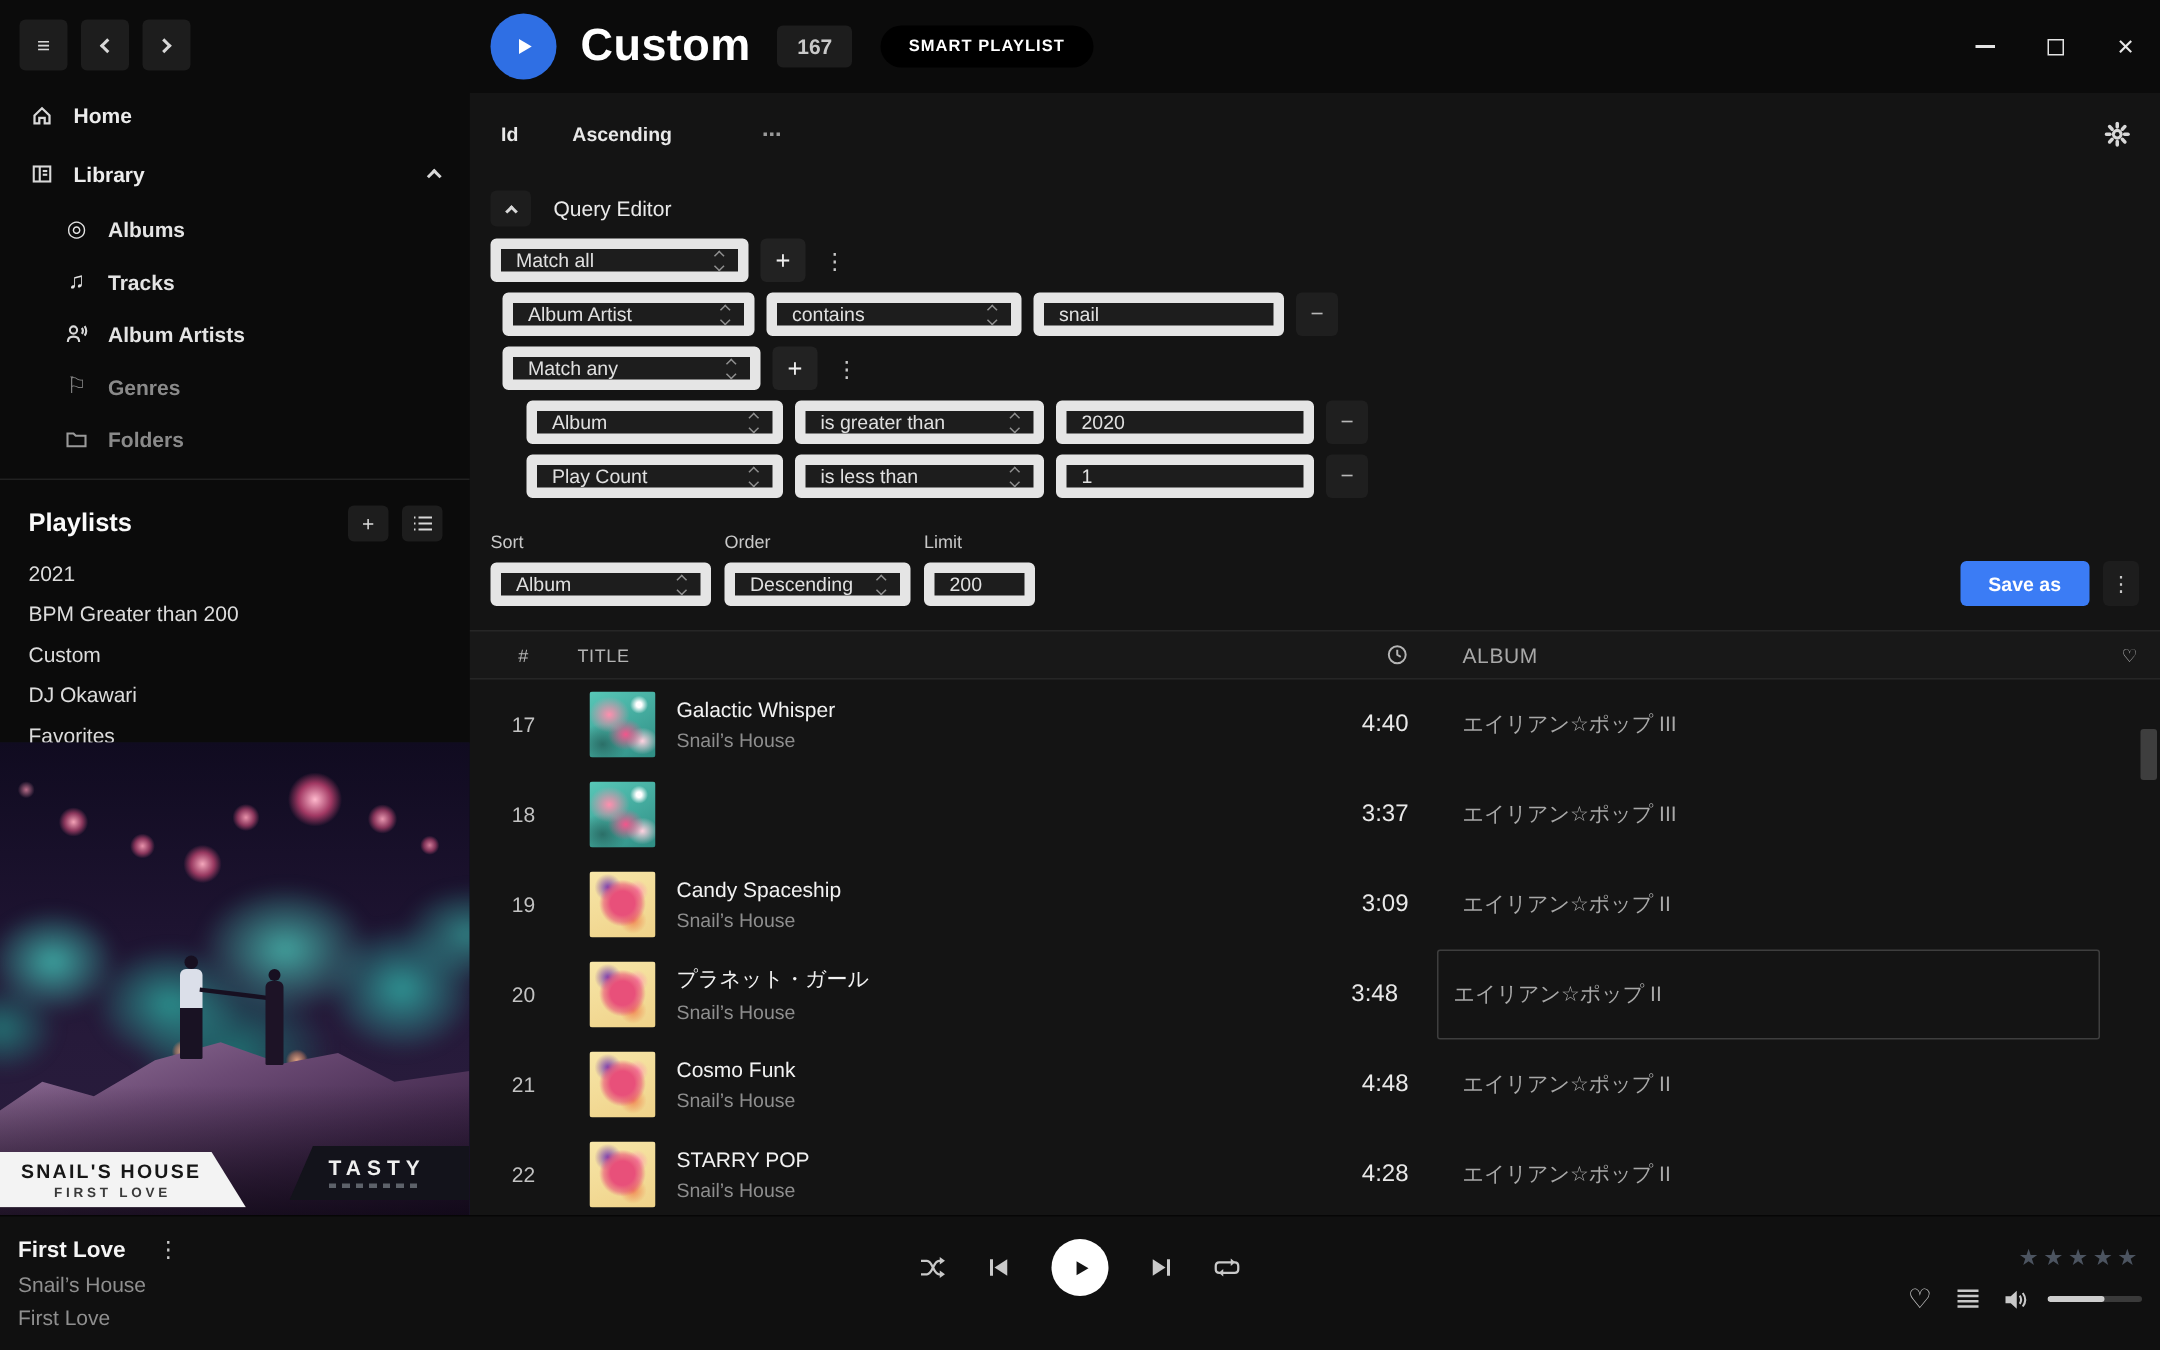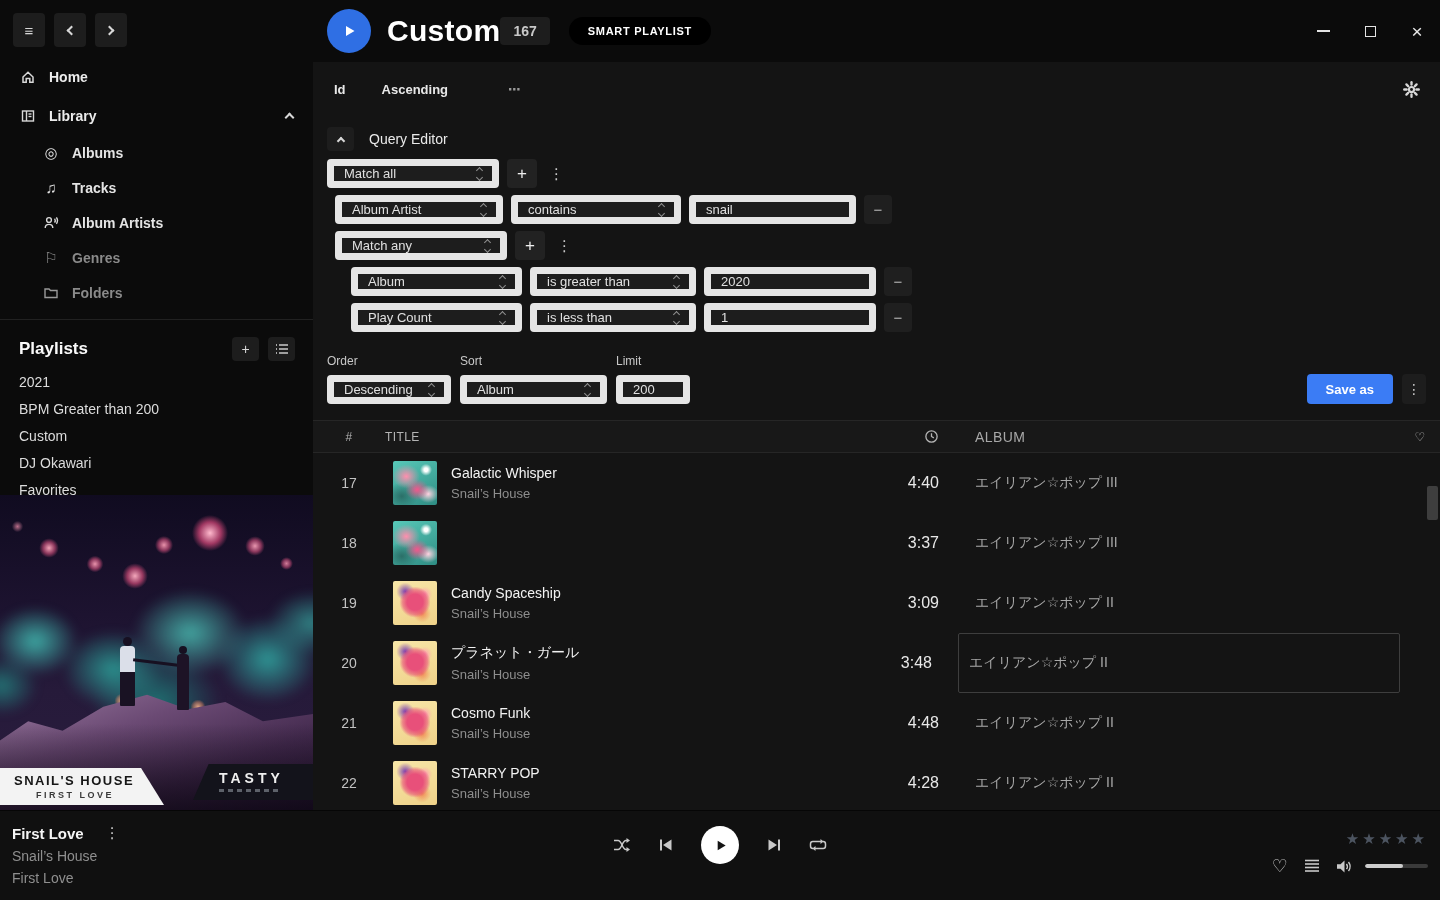--- a/index.html
+++ b/index.html
@@ -89,21 +89,21 @@
     clip-path:polygon(13% 0,100% 0,100% 100%,0 100%); padding:6px 0 0 26px; }
   .bd-label { font-size:14px; font-weight:bold; letter-spacing:4px; color:#efefef; }
   .bd-glyphs { width:62px; height:3px; margin-top:3px; opacity:.55;
     background:repeating-linear-gradient(90deg,#9aa2aa 0 5px,transparent 5px 9px); }
 
   
   .page-header { height:62px; background:#0b0b0b; display:flex; align-items:center; padding:0 14px; position:relative; }
   .play-circle { width:44px; height:44px; border-radius:50%; background:#2f6fe4; display:flex; align-items:center;
                  justify-content:center; cursor:pointer; flex:0 0 44px; }
   .page-title { font-size:30px; font-weight:800; letter-spacing:.3px; color:#ffffff; margin-left:16px; }
-  .count-badge { background:#1d1d1d; border-radius:4px; padding:6px 13px; font-size:14px;
+  .count-badge { margin-left:18px; background:#1d1d1d; border-radius:4px; padding:6px 13px; font-size:14px;
                  font-weight:bold; color:#c9c9c9; }
   .smart-badge { margin-left:19px; background:#000; border-radius:14px; padding:8px 19px; font-size:11px;
                  font-weight:bold; letter-spacing:.7px; color:#fff; }
   .win-controls { position:absolute; right:15px; top:0; height:62px; display:flex; align-items:center; gap:31px; }
   .win-btn { width:16px; height:16px; display:flex; align-items:center; justify-content:center; cursor:pointer; }
   .glyph-min { width:13px; height:2px; background:#e4e4e4; }
   .glyph-max { width:11px; height:11px; border:1.5px solid #e4e4e4; }
   .glyph-close { font-size:19px; color:#e8e8e8; line-height:1; }
 
   
@@ -448,33 +448,33 @@
           </span>
       </div>
       <input class="text-input w172" value="1" style="">
       <span class="minus-btn">
           <span>−</span>
         </span>
     </div>
 
     <div class="sort-row">
       <div class="field-group">
-        <div class="f-label">Order</div>
-        <div class="select w124">
-          <span>Descending</span>
+        <div class="f-label">Sort</div>
+        <div class="select w147">
+          <span>Album</span>
           <span class="updown">
               <i class="sel-chev sel-up"></i>
               <i class="sel-chev sel-down"></i>
             </span>
         </div>
       </div>
       <div class="field-group">
-        <div class="f-label">Sort</div>
-        <div class="select w147">
-          <span>Album</span>
+        <div class="f-label">Order</div>
+        <div class="select w124">
+          <span>Descending</span>
           <span class="updown">
               <i class="sel-chev sel-up"></i>
               <i class="sel-chev sel-down"></i>
             </span>
         </div>
       </div>
       <div class="field-group">
         <div class="f-label">Limit</div>
         <input class="text-input w74" value="200" style="">
       </div>

